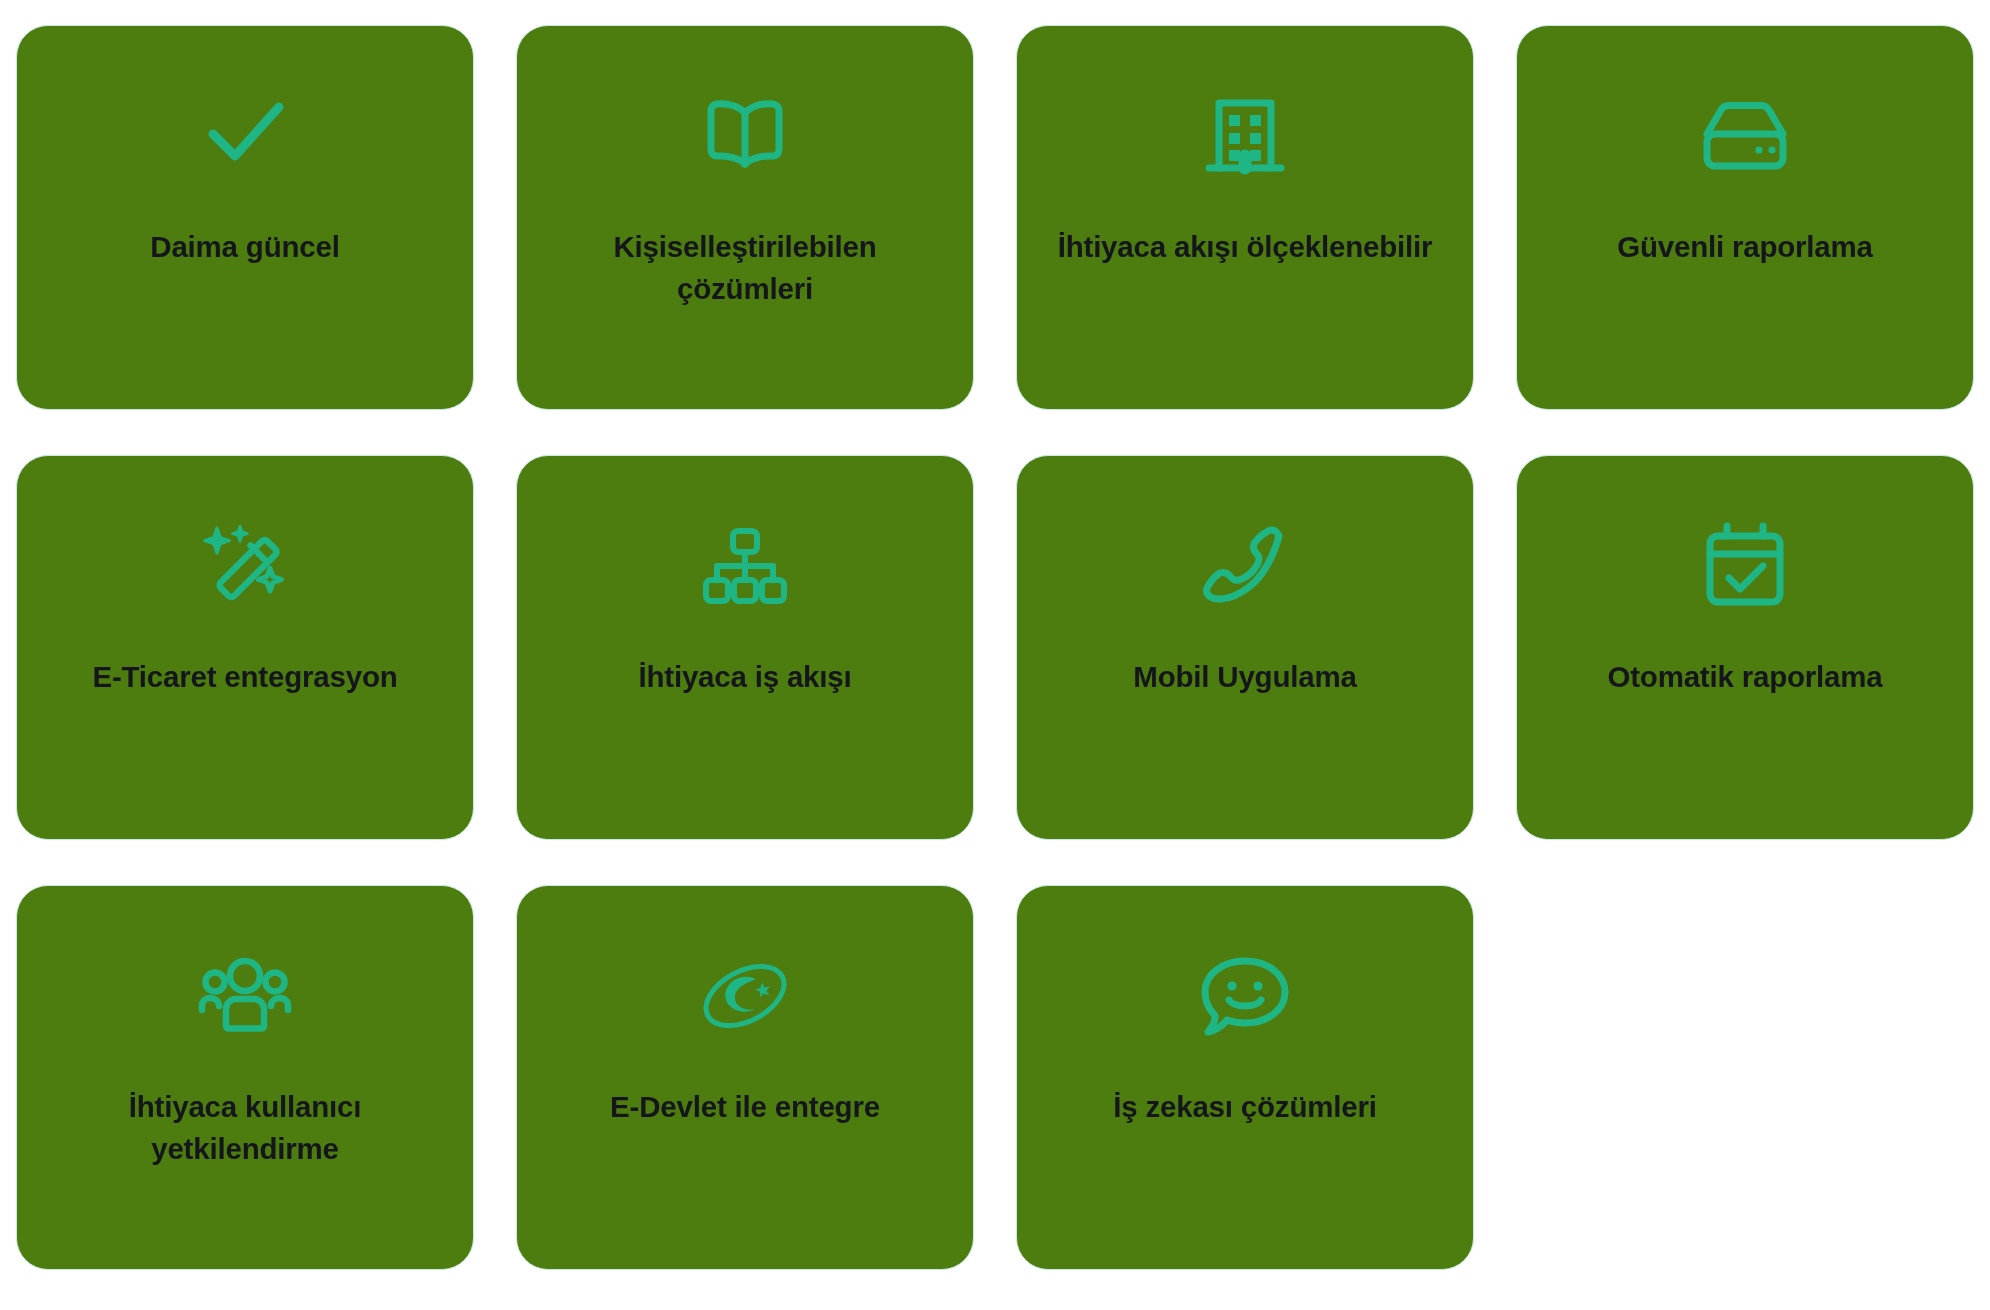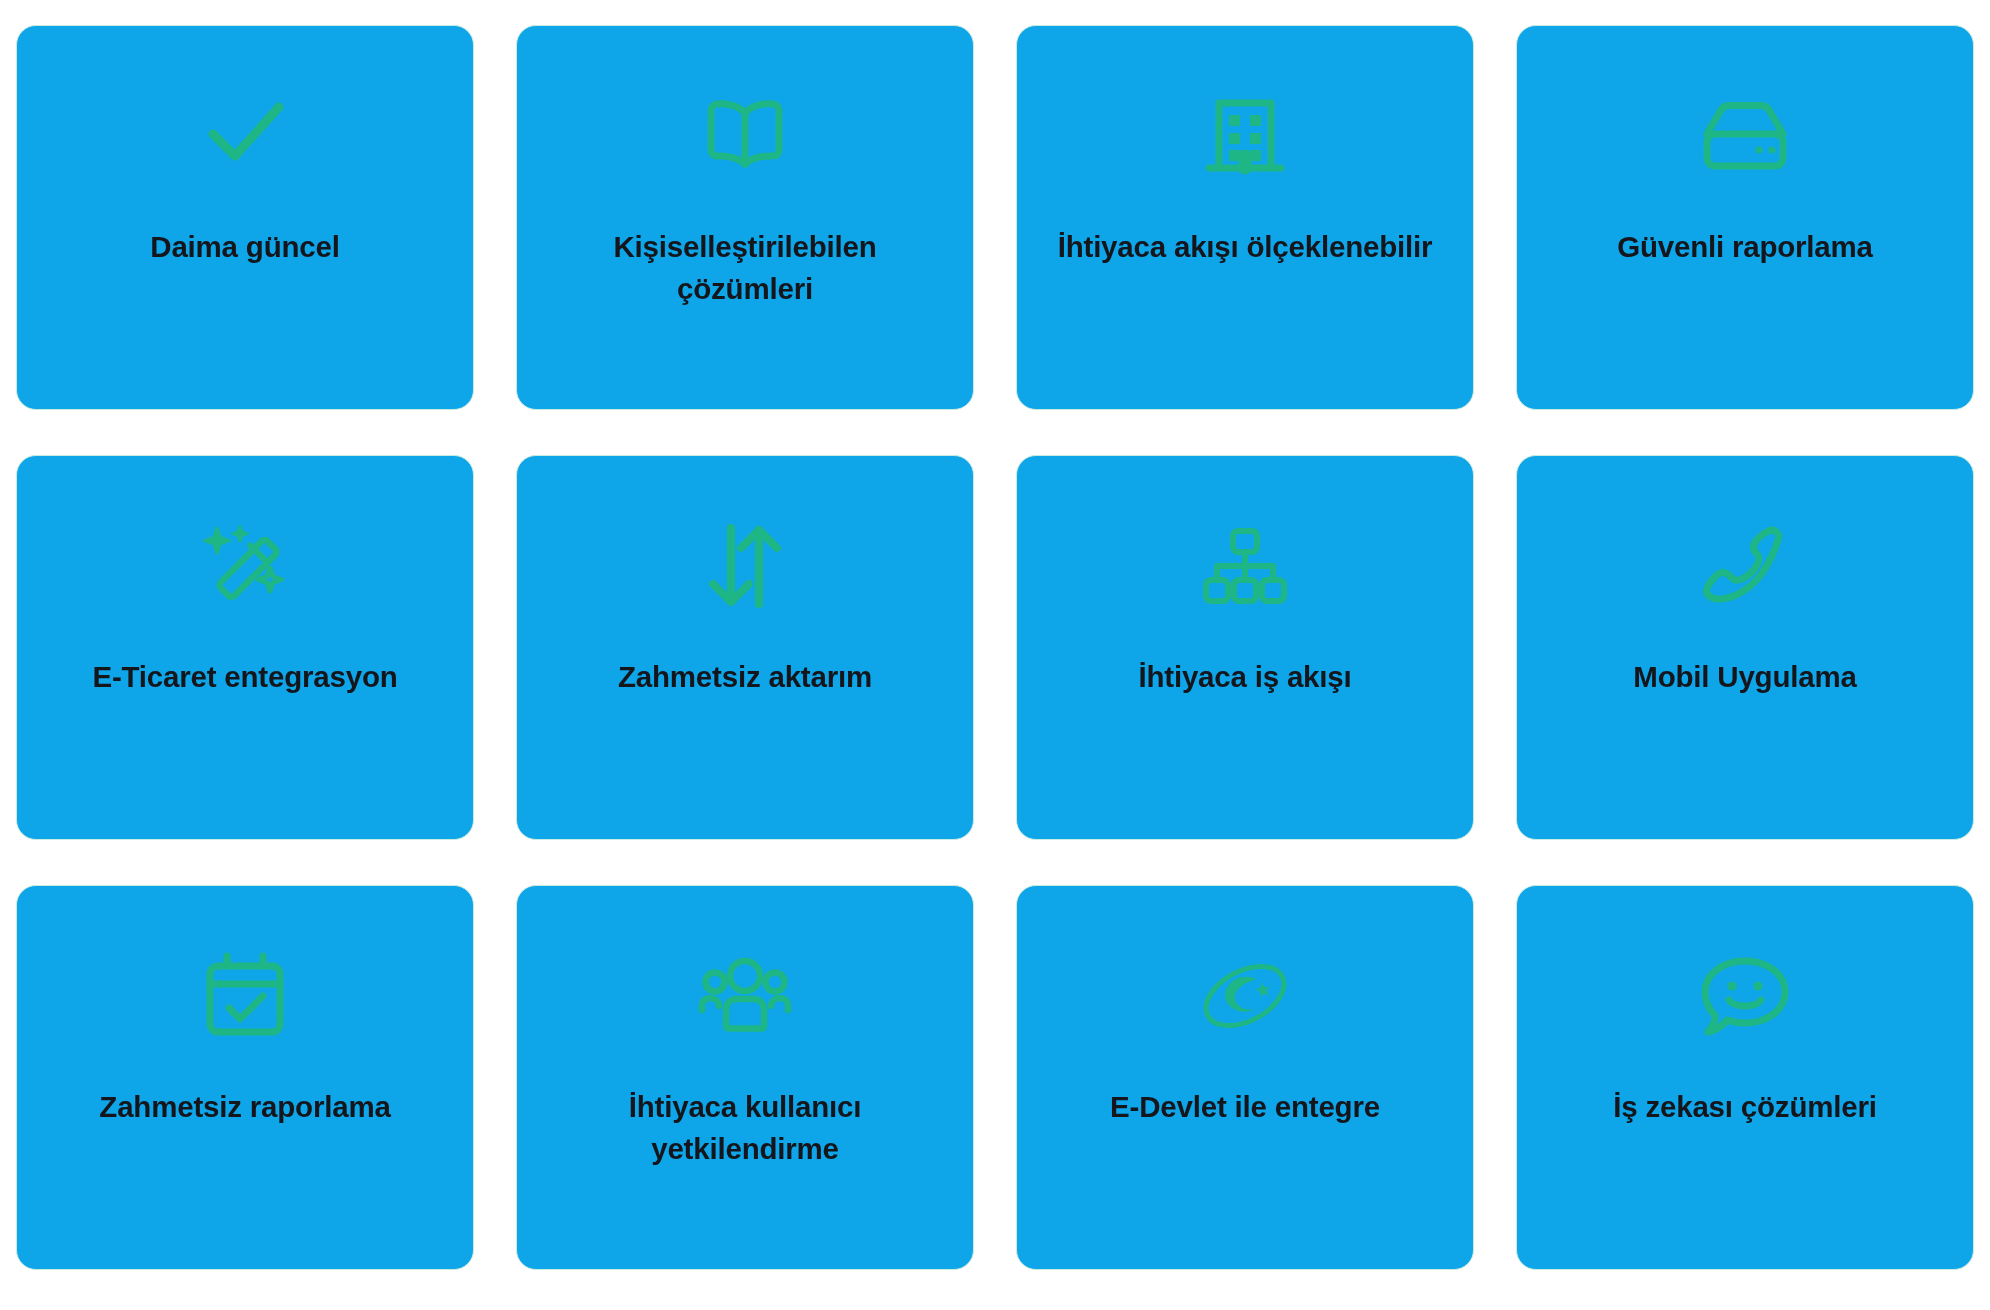--- a/index.html
+++ b/index.html
@@ -20,22 +20,22 @@
     padding: 25px 16px 0 16px;
     display: grid;
     grid-template-columns: repeat(4, 1fr);
     grid-template-rows: repeat(3, 385px);
     column-gap: 42px;
     row-gap: 45px;
   }
   .feature-card {
     box-sizing: border-box;
     border: 1.6px solid #c8ece0;
-    border-radius: 20px;
-    background: #0ea5e9;
+    border-radius: 32px;
+    background: #4d7c0f;
     display: flex;
     flex-direction: column;
     align-items: center;
     padding-top: 58px;
     overflow: hidden;
   }
   .card-icon {
     width: 104px;
     height: 104px;
     display: flex;
@@ -120,31 +120,20 @@
         <rect x="22" y="45" width="66" height="19" rx="4" transform="rotate(-45 55 54.5)"></rect>
         <path d="M57.5 31.5 L71 45"></path>
         <path d="M24 14 L27.2 23.4 L36.5 26.6 L27.2 29.8 L24 39.2 L20.8 29.8 L11.5 26.6 L20.8 23.4 Z" fill="#1fb685" stroke-width="3"></path>
         <path d="M47 12 L49 17.6 L54.6 19.6 L49 21.6 L47 27.2 L45 21.6 L39.4 19.6 L45 17.6 Z" fill="#1fb685" stroke-width="2.6"></path>
         <path d="M77 54 L80 62.5 L88.5 65.5 L80 68.5 L77 77 L74 68.5 L65.5 65.5 L74 62.5 Z" stroke-width="5"></path>
       </svg>
     </span>
     <div class="card-label">E-Ticaret entegrasyon</div>
   </div>
 
-  <div class="feature-card">
-    <span class="card-icon">
-      <svg viewBox="0 0 104 104" fill="none" stroke="#1fb685" stroke-width="8" stroke-linecap="round" stroke-linejoin="round">
-        <path d="M38 14 L38 88"></path>
-        <path d="M20 70 L38 88 L56 70"></path>
-        <path d="M66 90 L66 16"></path>
-        <path d="M48 34 L66 16 L84 34"></path>
-      </svg>
-    </span>
-    <div class="card-label">Zahmetsiz aktarım</div>
-  </div>
 
   <div class="feature-card">
     <span class="card-icon">
       <svg viewBox="0 0 104 104" fill="none" stroke="#1fb685" stroke-width="6" stroke-linecap="round" stroke-linejoin="round">
         <rect x="40" y="17" width="24" height="21" rx="5"></rect>
         <rect x="13" y="66" width="22" height="21" rx="5"></rect>
         <rect x="41" y="66" width="22" height="21" rx="5"></rect>
         <rect x="69" y="66" width="22" height="21" rx="5"></rect>
         <path d="M52 38 L52 52"></path>
         <path d="M24 66 L24 52 L80 52 L80 66"></path>
@@ -166,21 +155,21 @@
   <div class="feature-card">
     <span class="card-icon">
       <svg viewBox="0 0 104 104" fill="none" stroke="#1fb685" stroke-width="7" stroke-linecap="round" stroke-linejoin="round">
         <rect x="17" y="22" width="70" height="66" rx="8"></rect>
         <path d="M17 40 L87 40"></path>
         <path d="M34 22 L34 12"></path>
         <path d="M70 22 L70 12"></path>
         <path d="M36 64 L47 75 L70 52"></path>
       </svg>
     </span>
-    <div class="card-label">Zahmetsiz raporlama</div>
+    <div class="card-label">Otomatik raporlama</div>
   </div>
 
   <div class="feature-card">
     <span class="card-icon">
       <svg viewBox="0 0 104 104" fill="none" stroke="#1fb685" stroke-width="6.5" stroke-linecap="round" stroke-linejoin="round">
         <circle cx="52" cy="32" r="15"></circle>
         <path d="M33 82 L33 65 C33 59.5 37.5 55 43 55 L61 55 C66.5 55 71 59.5 71 65 L71 82 C71 83.5 70 84.5 68.5 84.5 L35.5 84.5 C34 84.5 33 83.5 33 82 Z"></path>
         <circle cx="22" cy="38" r="9.5"></circle>
         <circle cx="82" cy="38" r="9.5"></circle>
         <path d="M26 62 C26 57 22 54 17 54 C12.5 54 9 57 9 61.5 L9 66"></path>

